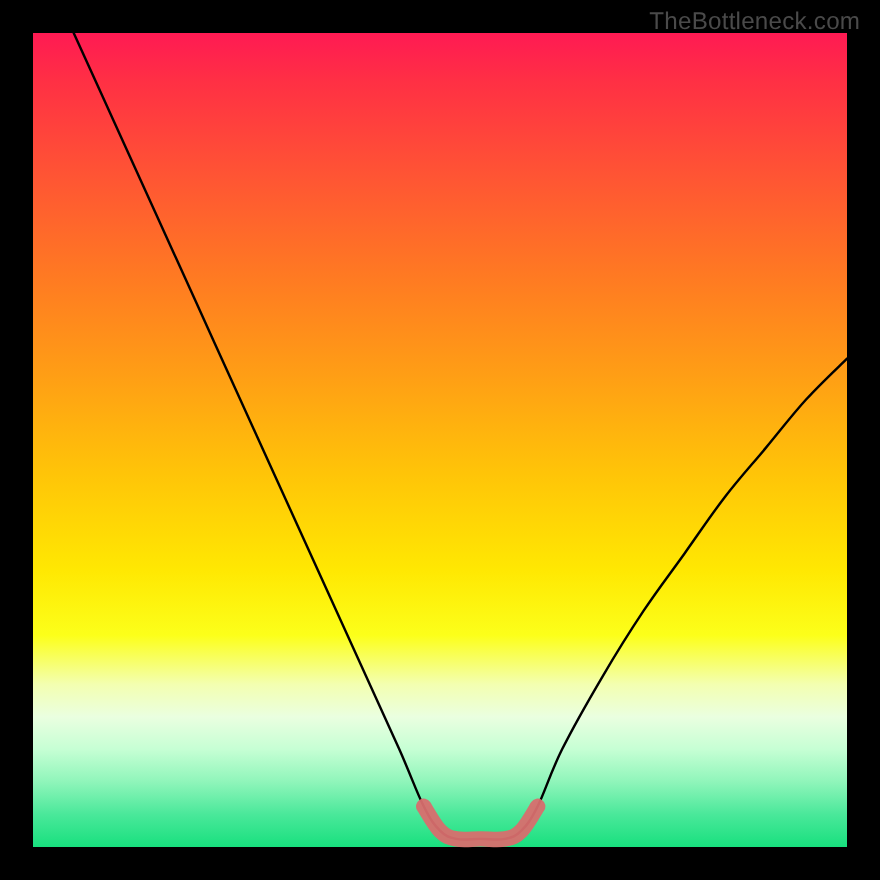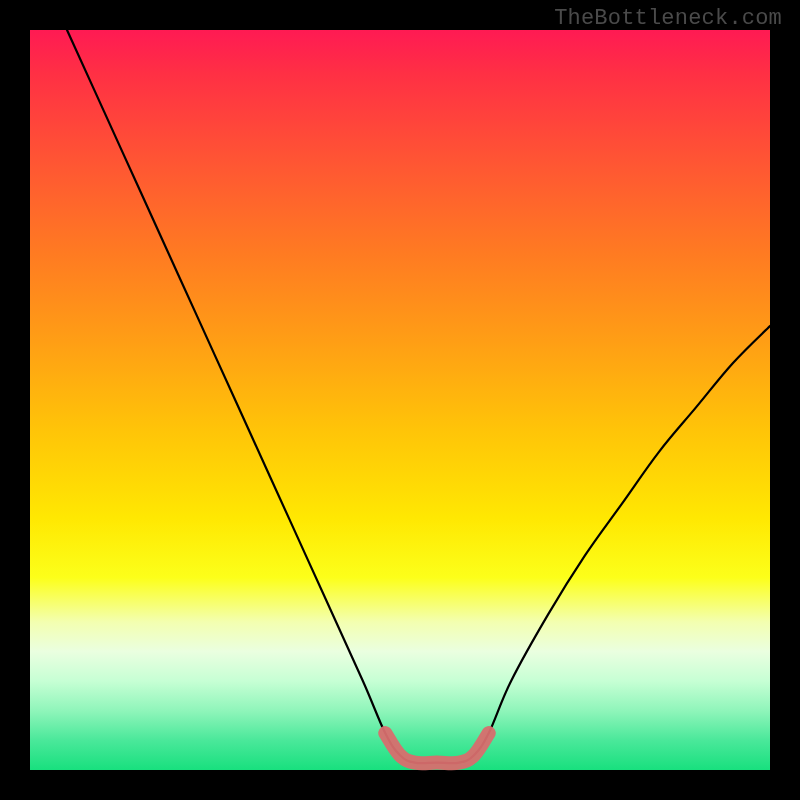--- a/index.html
+++ b/index.html
@@ -9,21 +9,20 @@
     height: 800px;
     background: #000;
     overflow: hidden;
     font-family: Arial, Helvetica, sans-serif;
   }
   .frame {
     position: relative;
     width: 800px;
     height: 636px;
     background: #000;
-    font-family: Liberation Mono, monospace;
   }
   .plot {
     position: absolute;
     left: 30px;
     top: 30px;
     width: 740px;
     height: 740px;
     background: linear-gradient(to bottom,
       #ff1a53 0%,
       #ff3044 6%,

